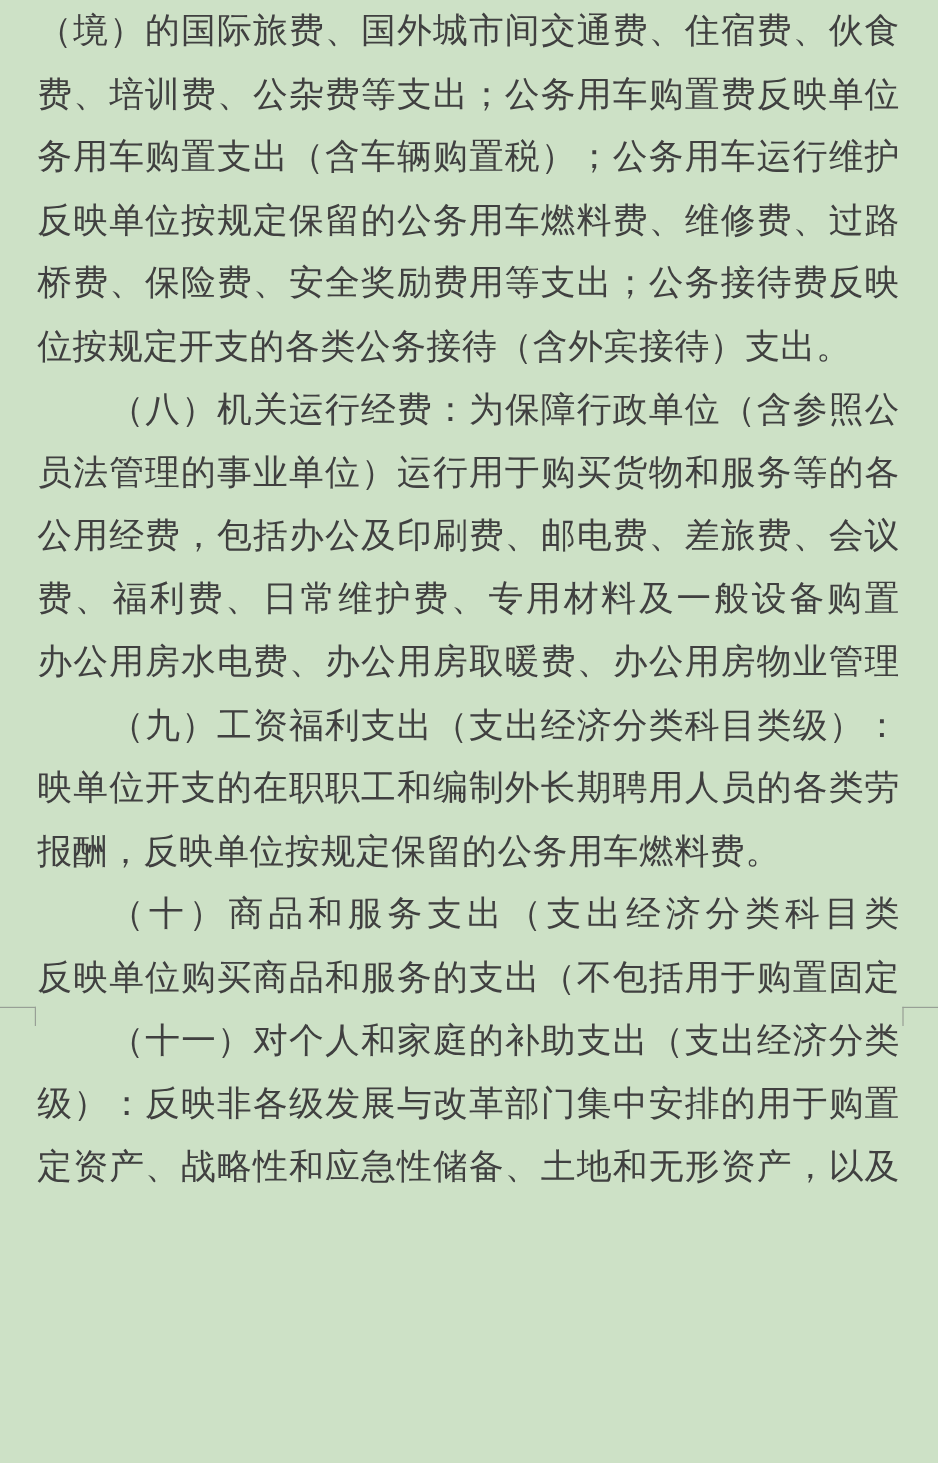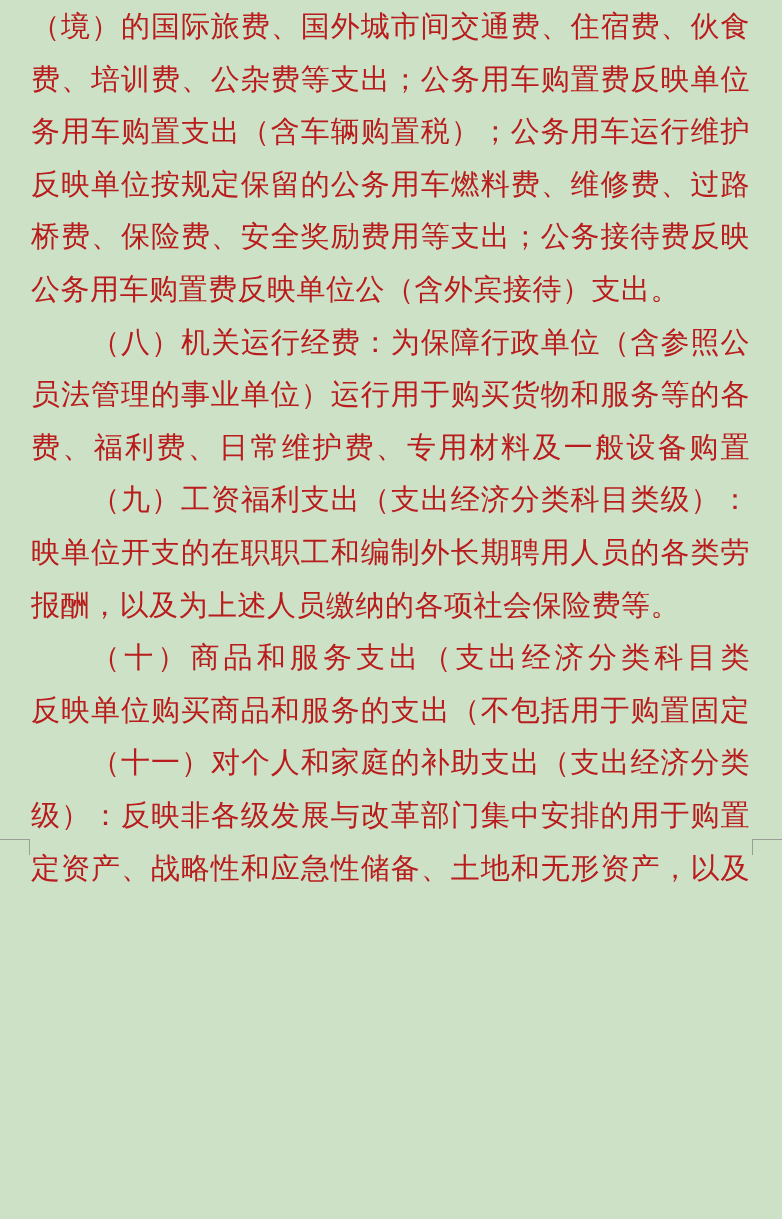--- a/index.html
+++ b/index.html
@@ -10,21 +10,21 @@
     width: 782px;
     height: 1219px;
     background: #cde1c6;
     overflow: hidden;
   }
   .page {
     position: relative;
     width: 782px;
     height: 854px;
     font-family: "Liberation Serif", "DejaVu Serif", serif;
-    color: #b91c1c;
+    color: #404040;
   }
   .text-block {
     position: absolute;
     left: 31px;
     top: 0px;
     width: 719px;
   }
   .line {
     font-size: 29px;
     line-height: 52.6px;
@@ -61,27 +61,29 @@
 </head>
 <body>
 
 <div class="page">
   <div class="text-block" id="text-block">
       <div class="line">（境）的国际旅费、国外城市间交通费、住宿费、伙食</div>
       <div class="line">费、培训费、公杂费等支出；公务用车购置费反映单位公</div>
       <div class="line">务用车购置支出（含车辆购置税）；公务用车运行维护费</div>
       <div class="line">反映单位按规定保留的公务用车燃料费、维修费、过路过</div>
       <div class="line">桥费、保险费、安全奖励费用等支出；公务接待费反映单</div>
-      <div class="line end">公务用车购置费反映单位公（含外宾接待）支出。</div>
+      <div class="line end">位按规定开支的各类公务接待（含外宾接待）支出。</div>
       <div class="line indent">（八）机关运行经费：为保障行政单位（含参照公务</div>
       <div class="line">员法管理的事业单位）运行用于购买货物和服务等的各项</div>
+      <div class="line">公用经费，包括办公及印刷费、邮电费、差旅费、会议</div>
       <div class="line">费、福利费、日常维护费、专用材料及一般设备购置费、</div>
+      <div class="line">办公用房水电费、办公用房取暖费、办公用房物业管理</div>
       <div class="line indent">（九）工资福利支出（支出经济分类科目类级）：反</div>
       <div class="line">映单位开支的在职职工和编制外长期聘用人员的各类劳动</div>
-      <div class="line end">报酬，以及为上述人员缴纳的各项社会保险费等。</div>
+      <div class="line end">报酬，反映单位按规定保留的公务用车燃料费。</div>
       <div class="line indent">（十）商品和服务支出（支出经济分类科目类级）：</div>
       <div class="line">反映单位购买商品和服务的支出（不包括用于购置固定资</div>
       <div class="line indent">（十一）对个人和家庭的补助支出（支出经济分类科</div>
       <div class="line">级）：反映非各级发展与改革部门集中安排的用于购置固</div>
       <div class="line">定资产、战略性和应急性储备、土地和无形资产，以及构</div>
     </div>
   <div class="crop-mark bl"></div>
   <div class="crop-mark br"></div>
 </div>
 

